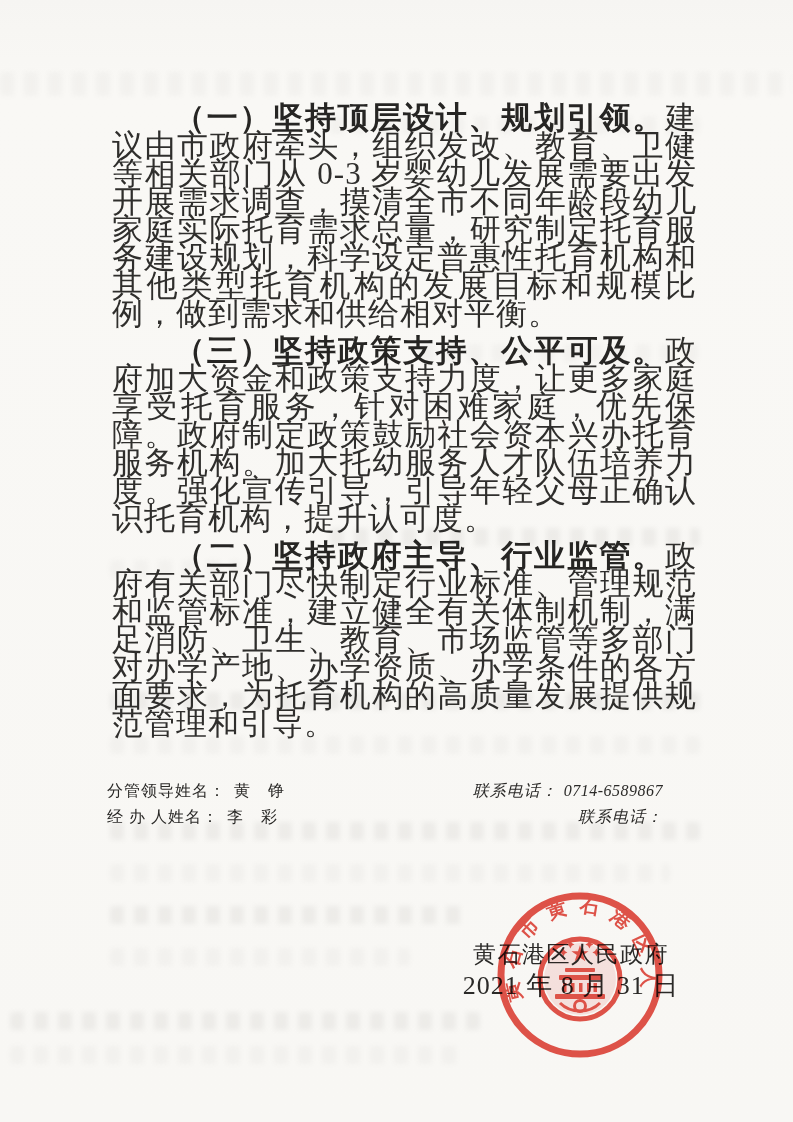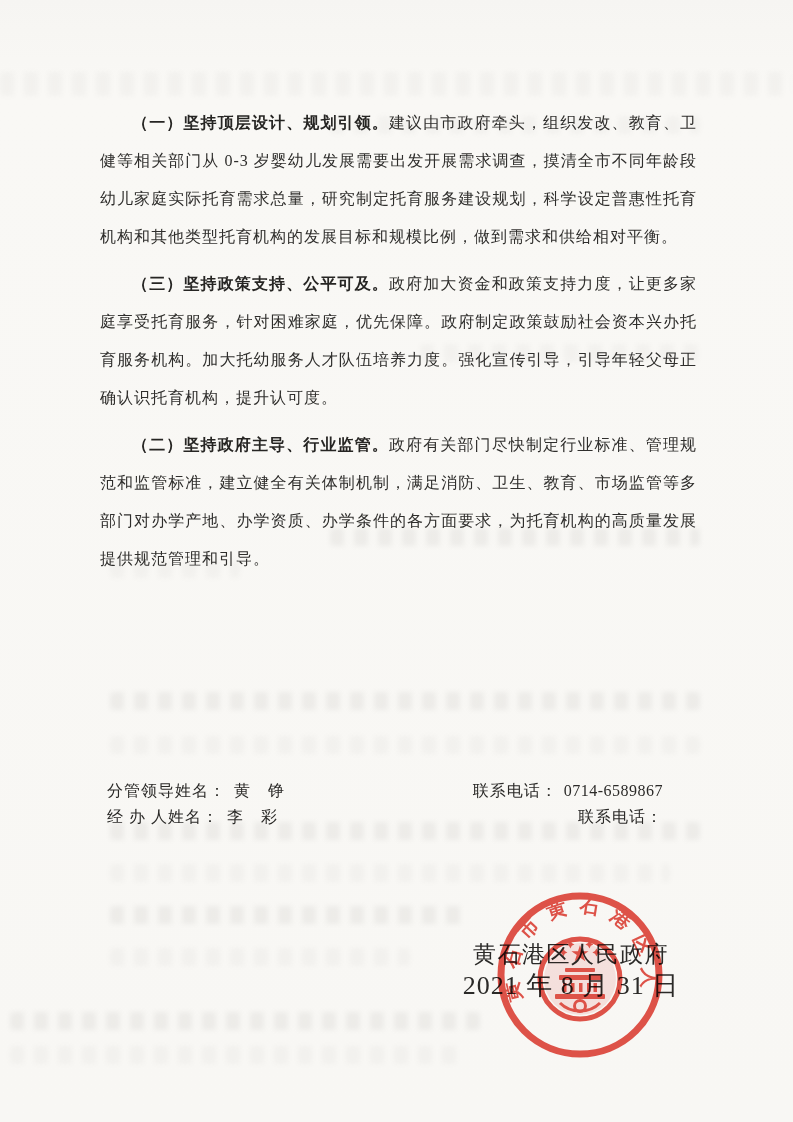--- a/index.html
+++ b/index.html
@@ -23,33 +23,33 @@
   .smudge.light{opacity:.18;}
   .content{
     position:absolute;left:100px;top:104px;width:597px;
   }
   h1.heading{
     font-family:"Liberation Sans", sans-serif;
     font-size:25px;font-weight:700;color:#3a3a38;
     margin:0 0 12px 0;padding-left:66px;letter-spacing:2px;line-height:34px;
   }
   p.para{
-    margin:0 0 9px 0;
-    font-size:16px;line-height:38px;letter-spacing:1px;
+    margin:0 0 9px 12px;
+    font-size:31px;line-height:28px;letter-spacing:1px;
     text-align:justify;text-indent:2em;
   }
   p.para .lead{font-weight:700;color:#262523;}
   p.para .body{color:#2f2e2c;}
   .contact-row{
     position:absolute;left:107px;width:556px;
     display:flex;align-items:baseline;
     font-size:16px;letter-spacing:1px;color:#2b2a28;
   }
   .contact-row .name{margin-left:8px;}
-  .contact-row .phone-group{margin-left:auto;display:flex;align-items:baseline;}
+  .contact-row .phone-group{margin-left:auto;display:flex;align-items:baseline;font-style:italic;}
   .contact-row .phone{margin-left:6px;font-family:"Liberation Serif", serif;letter-spacing:.5px;text-align:right;}
   .row1{top:781px;}
   .row2{top:807px;}
   .sign-block{
     position:absolute;top:939px;left:420px;width:302px;
     text-align:center;color:#2b2a28;
   }
   .sign-org{font-size:23px;letter-spacing:1.5px;line-height:32px;}
   .sign-date{font-size:26px;letter-spacing:1px;line-height:30px;}
   .seal{

